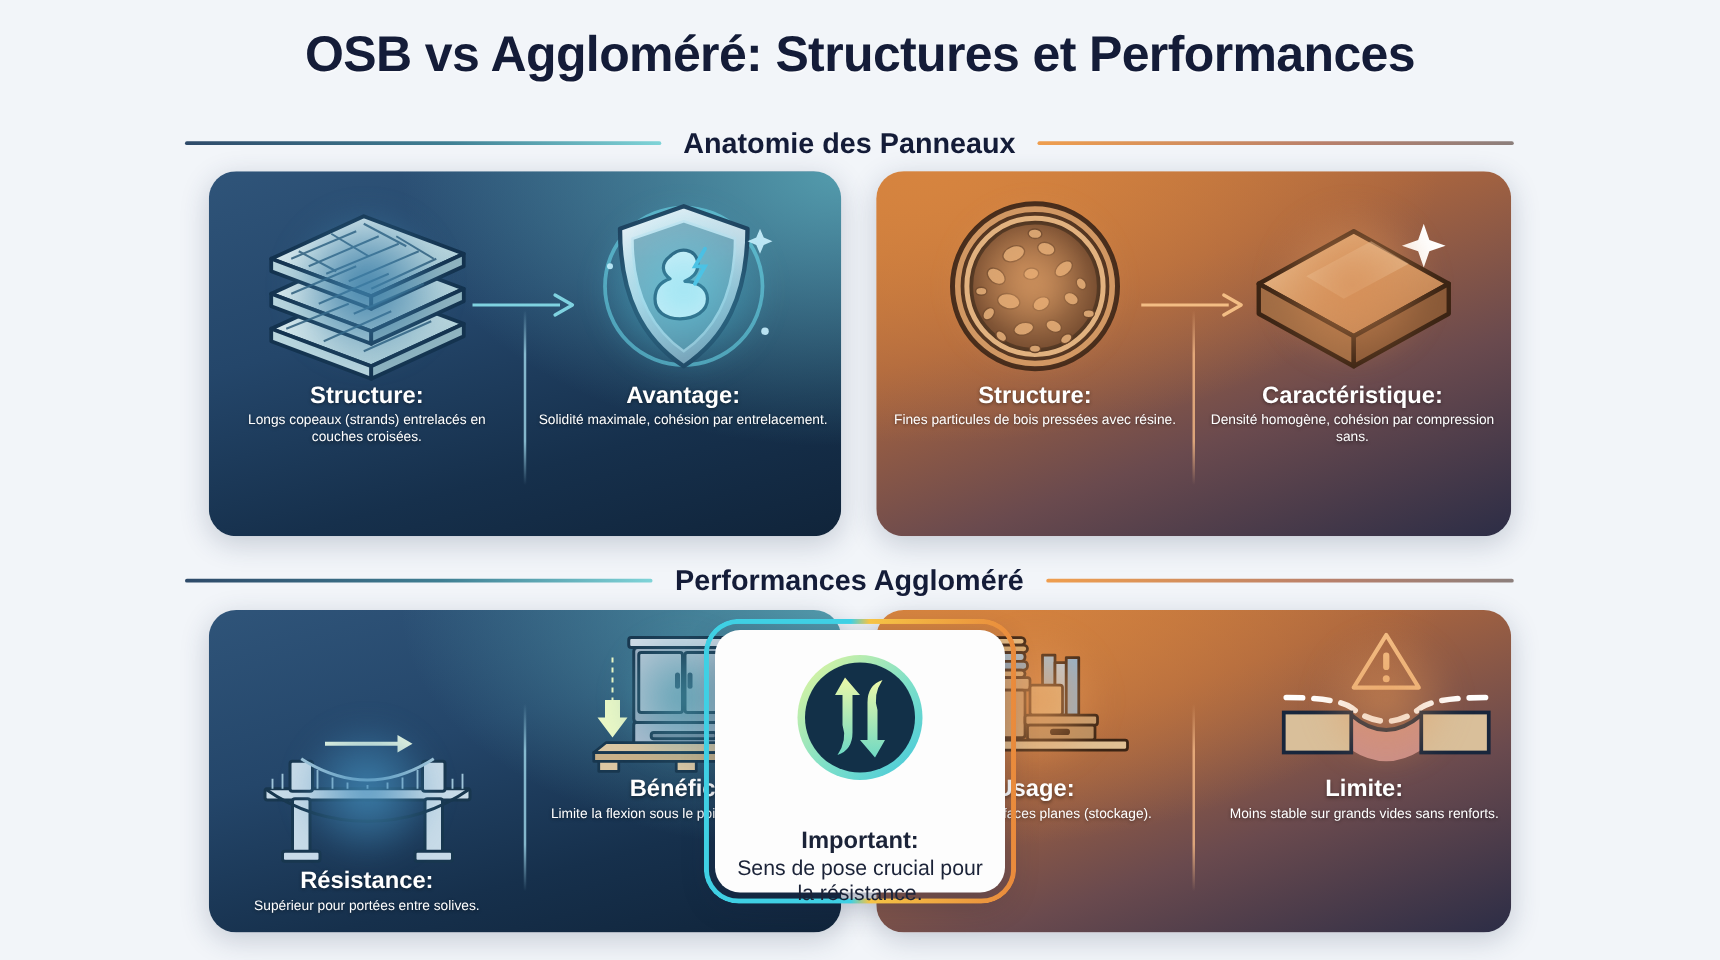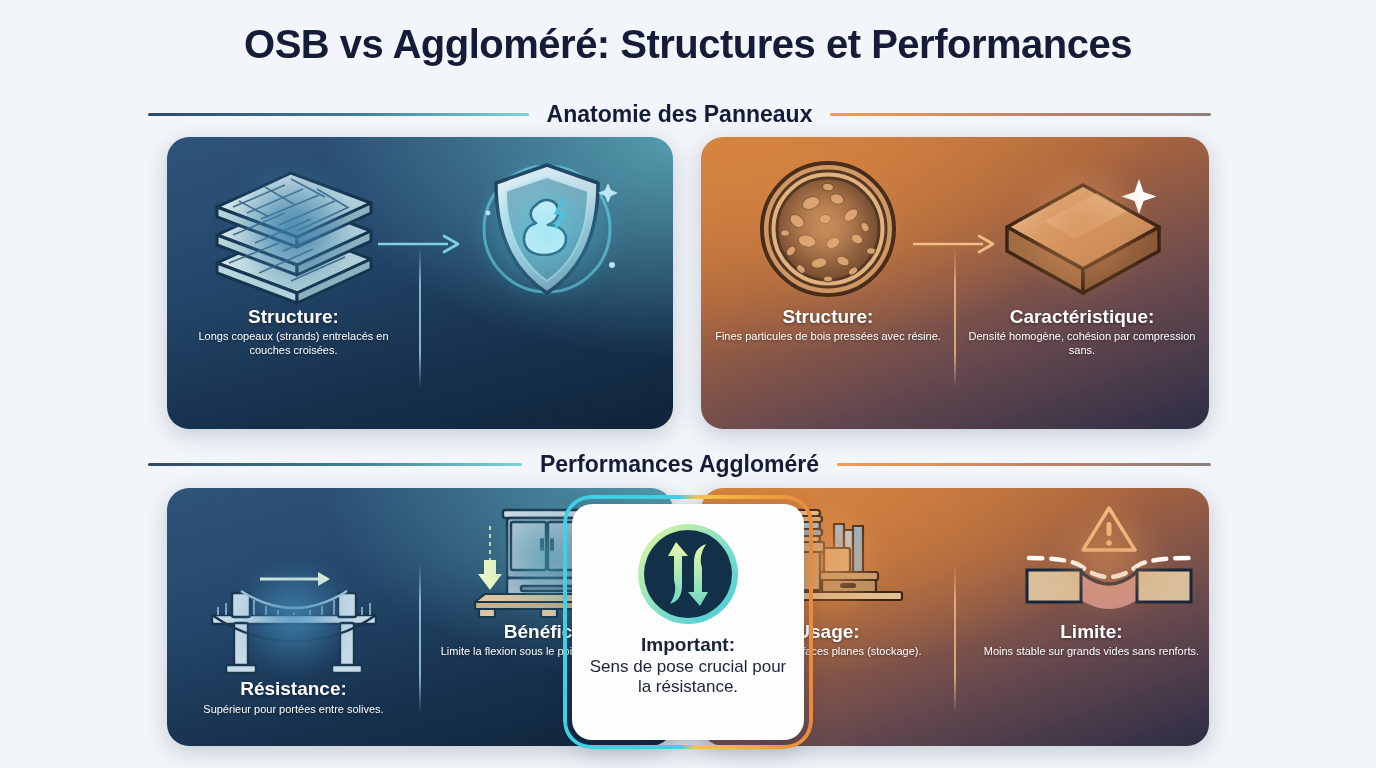--- a/index.html
+++ b/index.html
@@ -48,21 +48,21 @@
     background:
       radial-gradient(130% 120% at 8% 0%, rgba(214,132,63,1) 0%, rgba(214,132,63,0) 62%),
       linear-gradient(160deg,#cf7f3e 0%,#a9653f 34%,#6a4a4e 66%,#2c2d46 100%);
   }
   .panel-inner{
     position:absolute;inset:0;display:flex;align-items:stretch;
   }
   .cell{
     flex:1;position:relative;display:flex;flex-direction:column;
     align-items:center;justify-content:flex-start;
-    padding:18px 10px 30px;box-sizing:border-box;
+    padding:18px 10px 14px;box-sizing:border-box;
   }
   .vdiv{
     position:absolute;top:50%;transform:translate(-50%,-50%);
     width:2px;border-radius:1px;
   }
   .vdiv.blue{background:linear-gradient(180deg,rgba(150,205,225,0) 0%,rgba(150,205,225,.85) 25%,rgba(150,205,225,.85) 75%,rgba(150,205,225,0) 100%);}
   .vdiv.orange{background:linear-gradient(180deg,rgba(240,180,130,0) 0%,rgba(240,180,130,.85) 25%,rgba(240,180,130,.85) 75%,rgba(240,180,130,0) 100%);}
 
   .arrow{
     position:absolute;display:flex;align-items:center;
@@ -194,20 +194,24 @@
             <g fill="#eef6fa" stroke="#1d3f5c" stroke-width="2.6" stroke-linejoin="round">
               <path d="M84 50 C92 42 104 44 106 54 C108 64 100 68 96 70 C104 70 114 74 114 84 C114 94 104 100 92 100 C80 100 72 94 72 84 C72 74 78 70 84 68 C78 64 76 56 84 50 Z"></path>
             </g>
             <path d="M112 44 L104 58 L112 58 L104 72" fill="none" stroke="#46b8e0" stroke-width="3" stroke-linecap="round"></path>
             <g fill="#ccf2ff" opacity="0.9">
               <path d="M156 28 l3 7 7 3 -7 3 -3 7 -3 -7 -7 -3 7 -3 z"></path>
               <circle cx="160" cy="110" r="3"></circle>
               <circle cx="36" cy="58" r="2.4"></circle>
             </g>
           </svg>
+        </div>
+        <div class="cell-text">
+          <span class="ct-label">Avantage:</span>
+          <span class="ct-desc">Solidité maximale, cohésion par entrelacement.</span>
         </div>
       </div>
     </div>
   </div>
 
   <div class="panel panel-orange" style="left:701px;top:137px;width:508px;height:292px;">
     <div class="panel-inner">
 
       <div class="cell">
         <div class="icon-wrap" style="height:150px;width:190px;">
@@ -442,21 +446,21 @@
           </svg>
         </div>
         <div class="cell-text">
           <span class="ct-label">Limite:</span>
           <span class="ct-desc">Moins stable sur grands vides sans renforts.</span>
         </div>
       </div>
     </div>
   </div>
 
-  <div class="center-card" style="left:572px;top:504px;width:232px;height:236px;">
+  <div class="center-card" style="left:572px;top:504px;width:232px;height:210px;gap:28px;">
     <div class="icon-wrap" style="height:108px;width:108px;">
       <svg width="108" height="108" viewBox="0 0 108 108">
         <defs>
           <linearGradient id="ringG" x1="0" y1="0" x2="1" y2="1">
             <stop offset="0%" stop-color="#e9f79a"></stop>
               <stop offset="55%" stop-color="#7fe0c8"></stop>
               <stop offset="100%" stop-color="#3fc6dd"></stop>
           </linearGradient>
           <linearGradient id="arrG" x1="0" y1="0" x2="0" y2="1">
             <stop offset="0%" stop-color="#ecf8a8"></stop>

